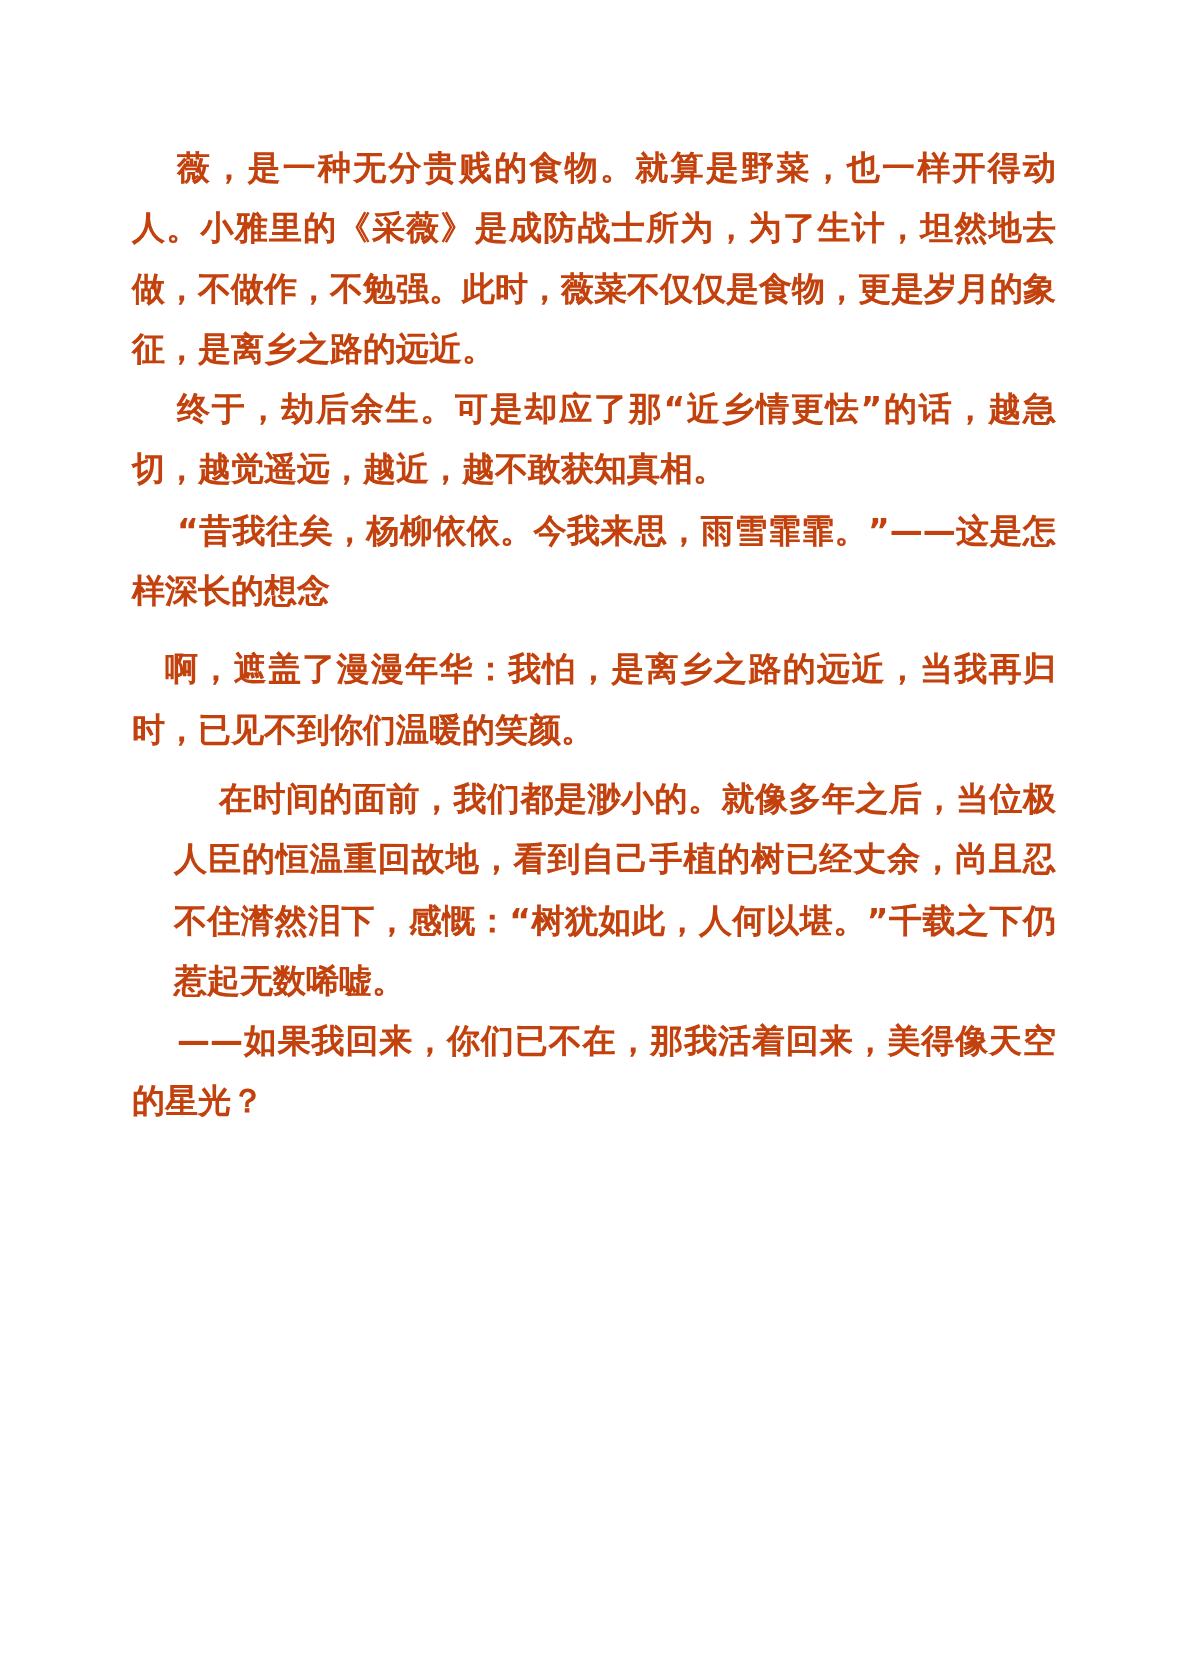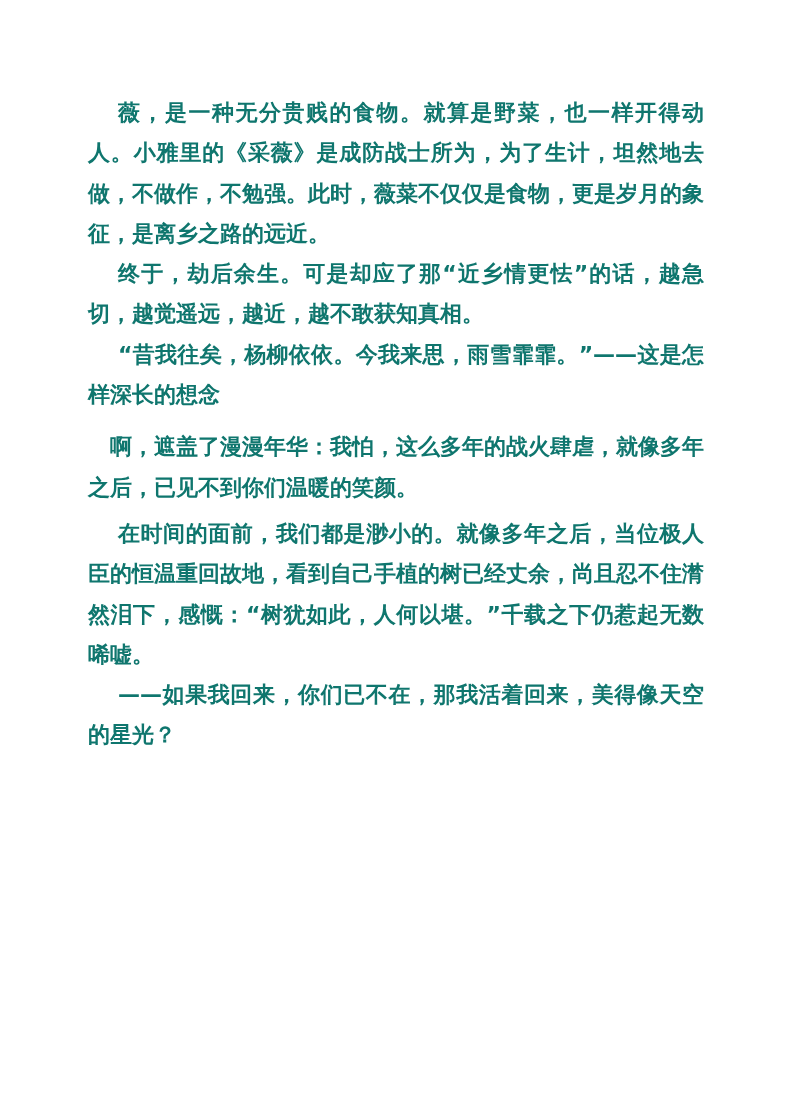--- a/index.html
+++ b/index.html
@@ -14,42 +14,42 @@
     background: #ffffff;
     overflow: hidden;
   }
   .text-block {
     box-sizing: border-box;
     padding: 93px 88px 0 88px;
     width: 792px;
   }
   .para {
     margin: 0;
-    color: #0f766e;
+    color: #c2410c;
     font-family: "DejaVu Sans", sans-serif;
     font-weight: 700;
     font-size: 22px;
     line-height: 40.3px;
     letter-spacing: 0;
     text-align: justify;
     text-justify: inter-ideograph;
     text-indent: 30px;
     word-break: break-all;
     overflow-wrap: anywhere;
     -webkit-font-smoothing: antialiased;
   }
   .para.indent-small { text-indent: 22px; }
   .para.sp-12 { margin-top: 12px; }
-  .para.sp-6  { margin-top: 6px; }
+  .para.sp-6  { margin-top: 6px; margin-left: 28px; }
 </style>
 </head>
 <body>
 
 <div class="page">
   <div class="text-block">
     <p class="para">薇，是一种无分贵贱的食物。就算是野菜，也一样开得动人。小雅里的《采薇》是成防战士所为，为了生计，坦然地去做，不做作，不勉强。此时，薇菜不仅仅是食物，更是岁月的象征，是离乡之路的远近。</p>
     <p class="para">终于，劫后余生。可是却应了那“近乡情更怯”的话，越急切，越觉遥远，越近，越不敢获知真相。</p>
     <p class="para">“昔我往矣，杨柳依依。今我来思，雨雪霏霏。”——这是怎样深长的想念</p>
-    <p class="para indent-small sp-12">啊，遮盖了漫漫年华：我怕，这么多年的战火肆虐，就像多年之后，已见不到你们温暖的笑颜。</p>
+    <p class="para indent-small sp-12">啊，遮盖了漫漫年华：我怕，是离乡之路的远近，当我再归时，已见不到你们温暖的笑颜。</p>
     <p class="para sp-6">在时间的面前，我们都是渺小的。就像多年之后，当位极人臣的恒温重回故地，看到自己手植的树已经丈余，尚且忍不住潸然泪下，感慨：“树犹如此，人何以堪。”千载之下仍惹起无数唏嘘。</p>
     <p class="para">——如果我回来，你们已不在，那我活着回来，美得像天空的星光？</p>
   </div>
 </div>
 
 </body></html>

